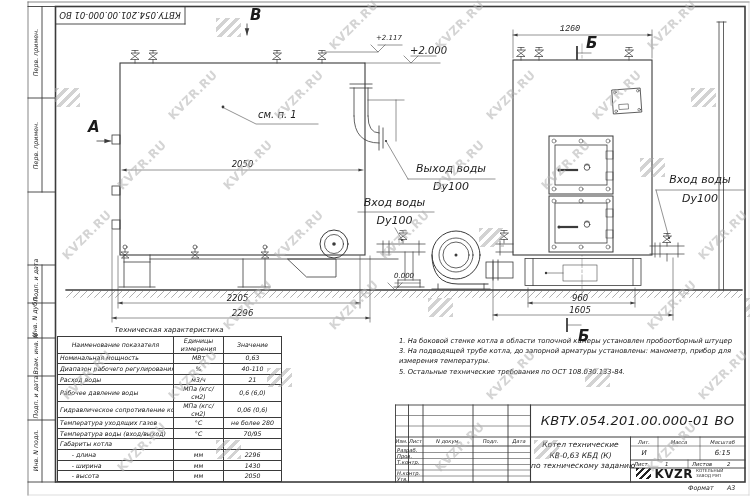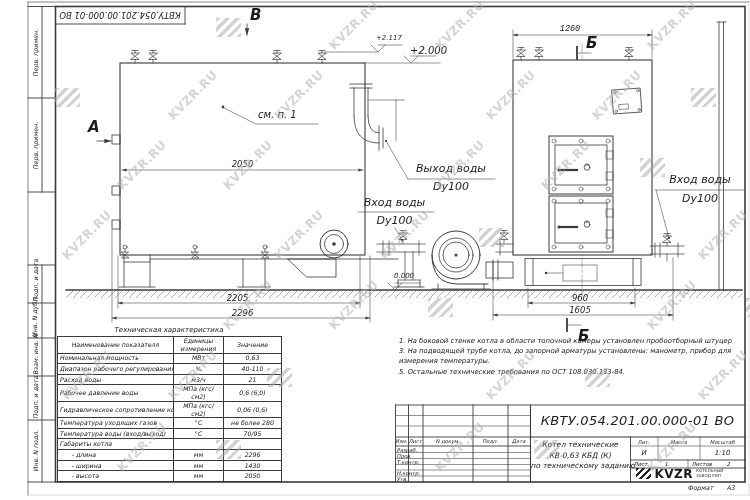--- a/index.html
+++ b/index.html
@@ -486,21 +486,21 @@
   <div class="lbl" style="left:397px;top:458.8px;font-size:5.2px;">Т.контр.</div>
   <div class="lbl" style="left:397px;top:470.3px;font-size:5.2px;">Н.контр.</div>
   <div class="lbl" style="left:397px;top:476.3px;font-size:5.2px;">Утв.</div>
   <div class="lbl ctr" style="left:531px;top:440px;width:99px;font-size:7.5px;">Котел технические</div>
   <div class="lbl ctr" style="left:531px;top:450.5px;width:99px;font-size:7.5px;">КВ-0,63 КБД (К)</div>
   <div class="lbl ctr" style="left:531px;top:461px;width:99px;font-size:7.5px;">по техническому заданию</div>
   <div class="lbl ctr" style="left:630px;top:438.5px;width:28px;font-size:5.2px;">Лит.</div>
   <div class="lbl ctr" style="left:658px;top:438.5px;width:42px;font-size:5.2px;">Масса</div>
   <div class="lbl ctr" style="left:700px;top:438.5px;width:45px;font-size:5.2px;">Масштаб</div>
   <div class="lbl ctr" style="left:630px;top:449px;width:28px;font-size:7px;">И</div>
-  <div class="lbl ctr" style="left:700px;top:449px;width:45px;font-size:7px;">1:10</div>
+  <div class="lbl ctr" style="left:700px;top:449px;width:45px;font-size:7px;">6:15</div>
   <div class="lbl" style="left:634px;top:461px;font-size:5.4px;">Лист</div>
   <div class="lbl" style="left:665px;top:461px;font-size:5.4px;">1</div>
   <div class="lbl" style="left:692px;top:461px;font-size:5.4px;">Листов</div>
   <div class="lbl" style="left:727px;top:461px;font-size:5.4px;">2</div>
 
   <div class="kvzr">
     <span class="kvzr-mark"></span>
     <span class="kvzr-name">KVZR</span>
     <span class="kvzr-sub">
       <span>КОТЕЛЬНЫЙ</span>

